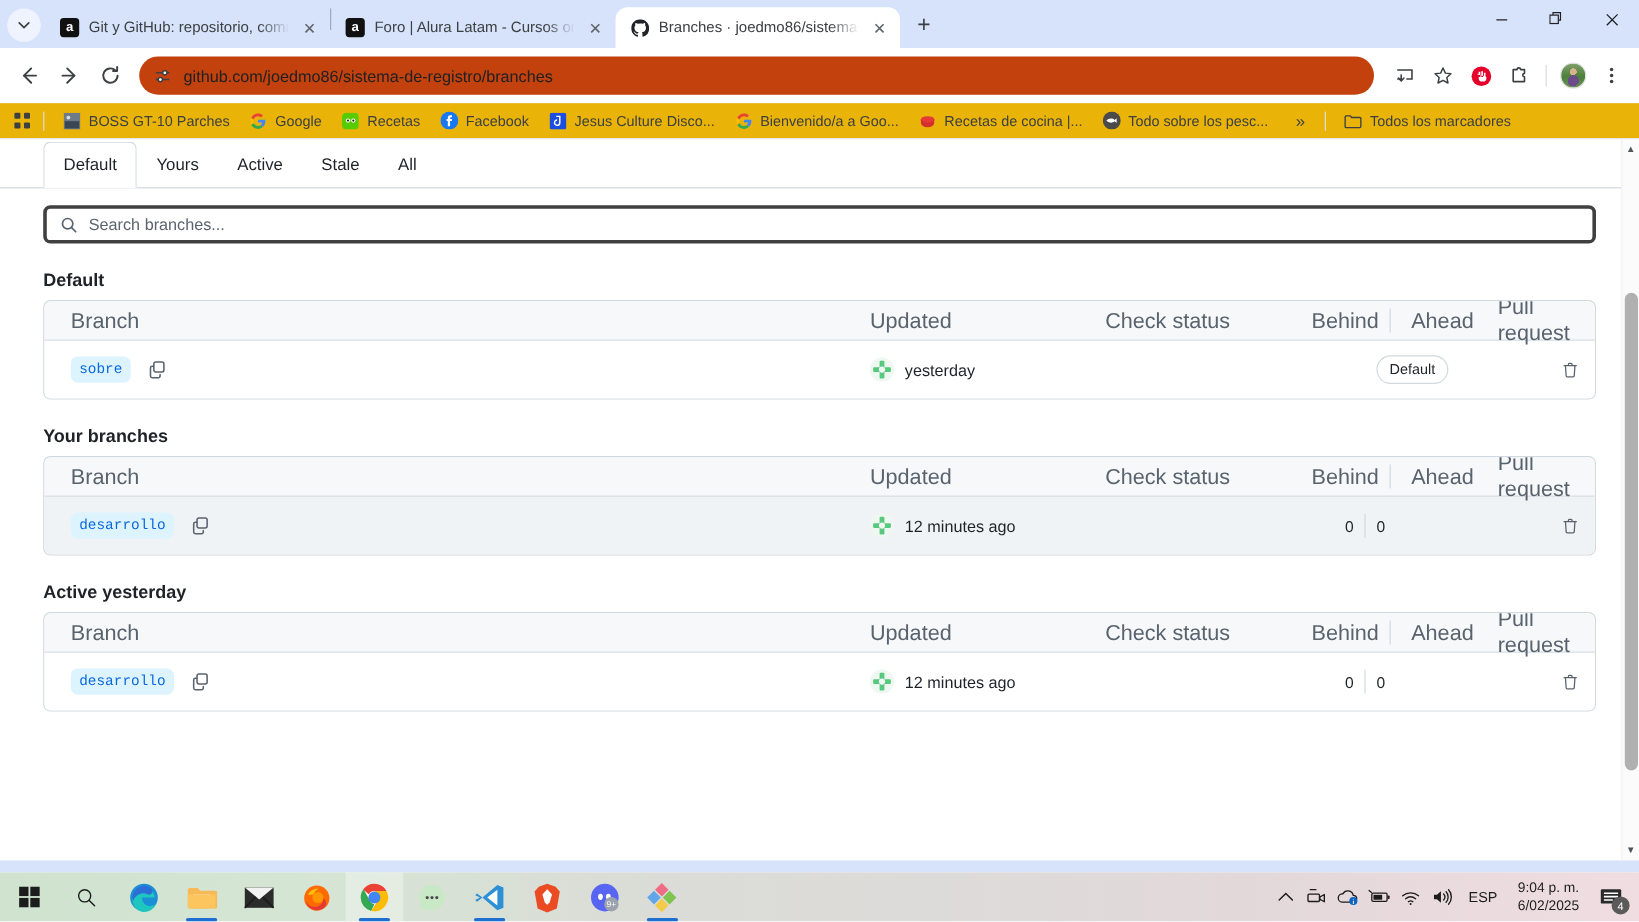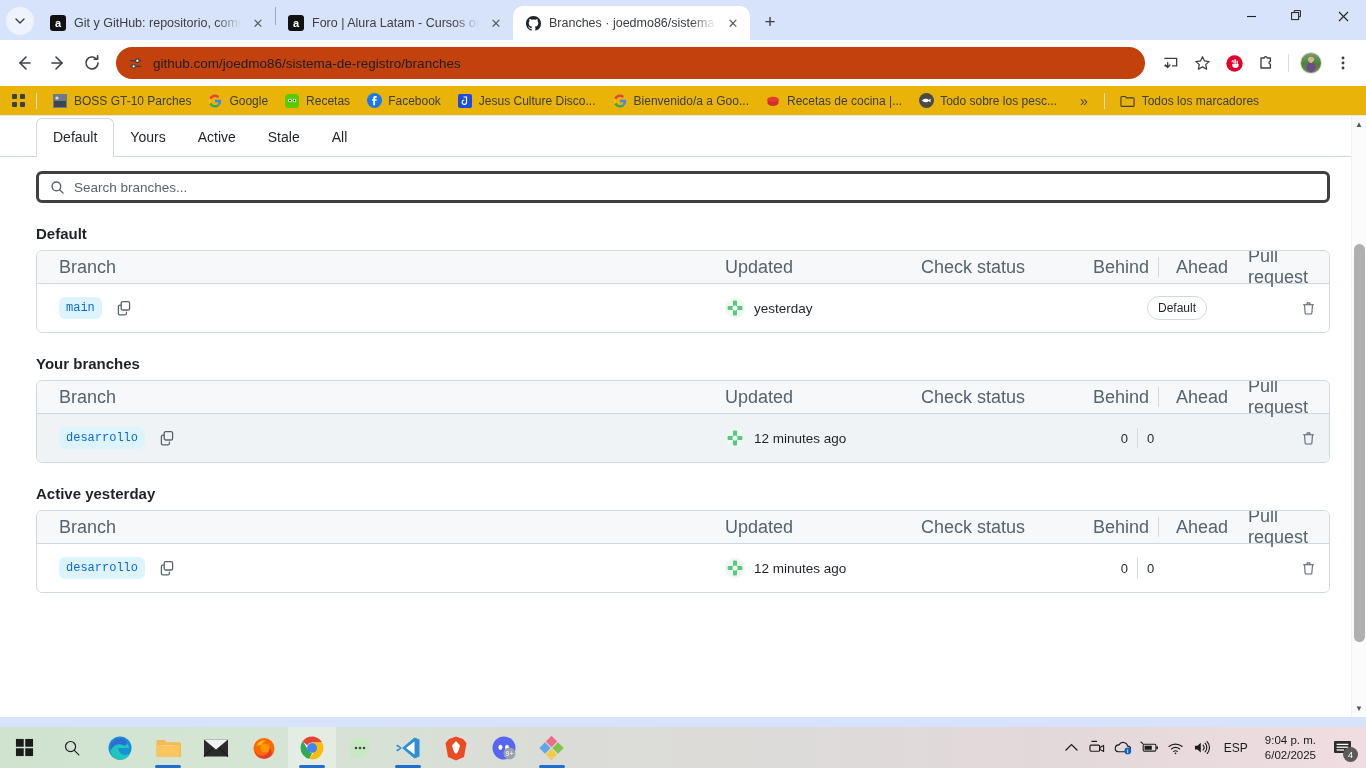--- a/index.html
+++ b/index.html
@@ -392,21 +392,21 @@
         <div class="c-updated">Updated</div>
         <div class="c-check">Check status</div>
         <div class="hbehind">Behind</div>
         <div class="c-divider"></div>
         <div class="hahead">Ahead</div>
         <div class="c-pr">Pull request</div>
         <div class="c-actions"></div>
       </div>
       <div class="trow">
         <div class="c-branch">
-          <span class="branch-badge">main</span>
+          <span class="branch-badge">sobre</span>
           <span class="copy-ico">
             <svg width="16" height="16" viewBox="0 0 16 16">
                 <rect x="5.2" y="1.6" width="8.4" height="8.4" rx="1.6" fill="none" stroke="#59636e" stroke-width="1.3"></rect>
                 <path d="M10.4 12.2v1.2a1.4 1.4 0 0 1-1.4 1.4H3.8a1.4 1.4 0 0 1-1.4-1.4V6.6a1.4 1.4 0 0 1 1.4-1.4H5" fill="none" stroke="#59636e" stroke-width="1.3" stroke-linecap="round"></path>
               </svg>
           </span>
         </div>
         <div class="c-updated">
           <span class="ident-avatar">
             <svg width="20" height="20" viewBox="0 0 20 20">

